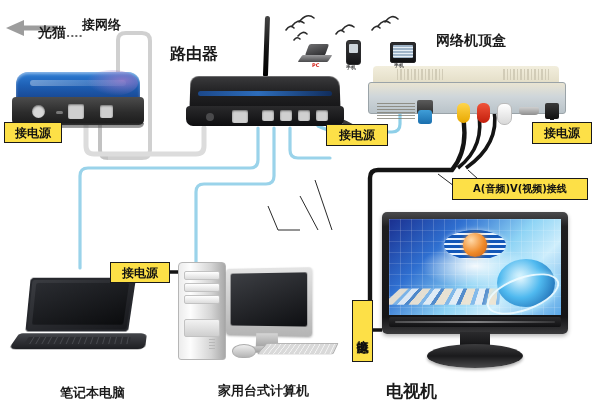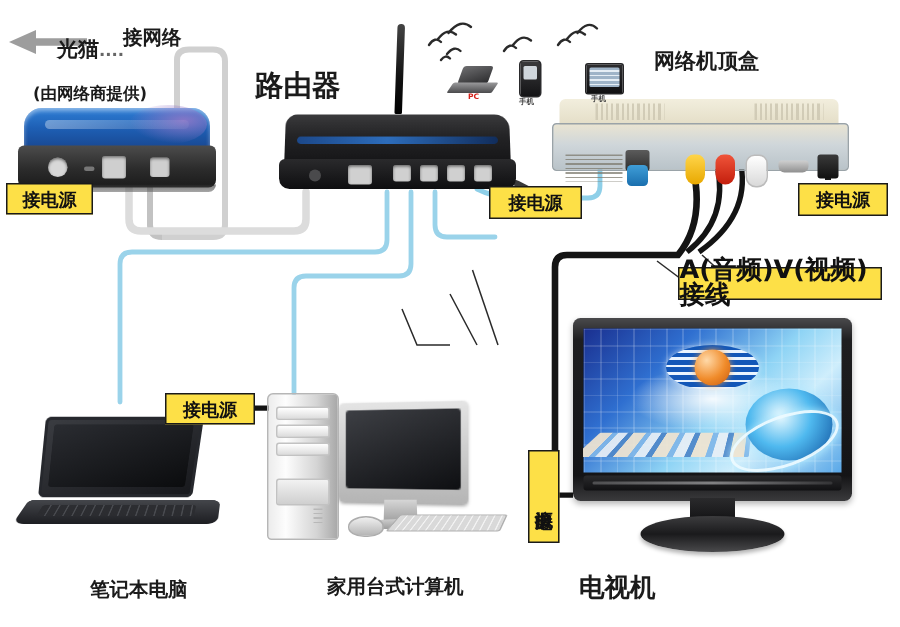--- a/index.html
+++ b/index.html
@@ -239,31 +239,30 @@
 
     <polyline points="468,170 488,188 520,188" fill="none" stroke="#2a2a2a" stroke-width="1"></polyline>
     <line x1="438" y1="174" x2="462" y2="192" stroke="#2a2a2a" stroke-width="1"></line>
   </svg>
 
   <div class="lbl" style="left:64px;top:16px;font-size:13px;margin-left:18px;">接网络</div>
 
   <div class="lbl" style="left:38px;top:24px;font-size:14px;">
     <span>光猫</span><span style="font-size:11px;color:#666;">....</span>
   </div>
-  <div class="lbl" style="left:22px;top:55px;font-size:11px;">(由网络商提供)</div>
-
-  <div class="lbl" style="left:170px;top:44px;font-size:19px;">路由器</div>
+
+  <div class="lbl" style="left:170px;top:44px;font-size:16px;">路由器</div>
 
   <div class="lbl" style="left:60px;top:384px;font-size:13px;">笔记本电脑</div>
 
   <div class="lbl" style="left:436px;top:32px;font-size:14px;">网络机顶盒</div>
   <div class="lbl" style="left:218px;top:382px;font-size:13px;">家用台式计算机</div>
   <div class="lbl" style="left:386px;top:380px;font-size:17px;">电视机</div>
 
-  <div class="boxlbl" style="left:452px;top:178px;width:134px;height:20px;font-size:17px;">A(音频)V(视频)接线</div>
+  <div class="boxlbl" style="left:452px;top:178px;width:134px;height:20px;font-size:10px;">A(音频)V(视频)接线</div>
 
   <div class="boxlbl" style="left:4px;top:122px;width:56px;height:19px;font-size:12px;">接电源</div>
   <div class="boxlbl" style="left:326px;top:124px;width:60px;height:20px;font-size:12px;">接电源</div>
   <div class="boxlbl" style="left:532px;top:122px;width:58px;height:20px;font-size:12px;">接电源</div>
   <div class="boxlbl" style="left:110px;top:262px;width:58px;height:19px;font-size:12px;">接电源</div>
   <div class="boxlbl vert" style="left:352px;top:300px;width:19px;height:60px;font-size:12px;">接电源</div>
 
   <div class="abs" id="modem">
     <div class="modem-top">
       <div class="modem-glow"></div>

